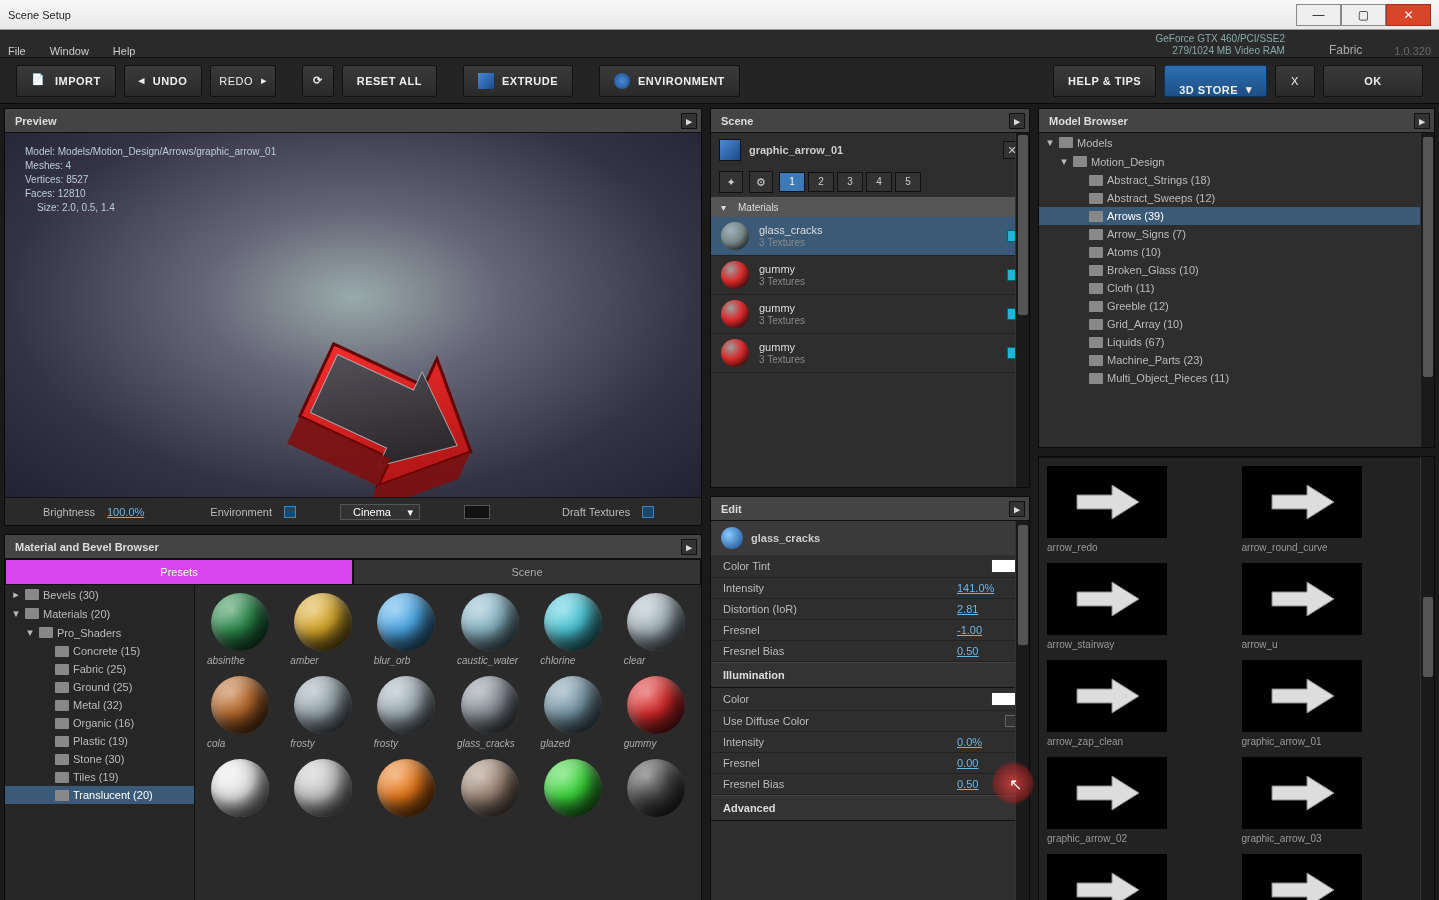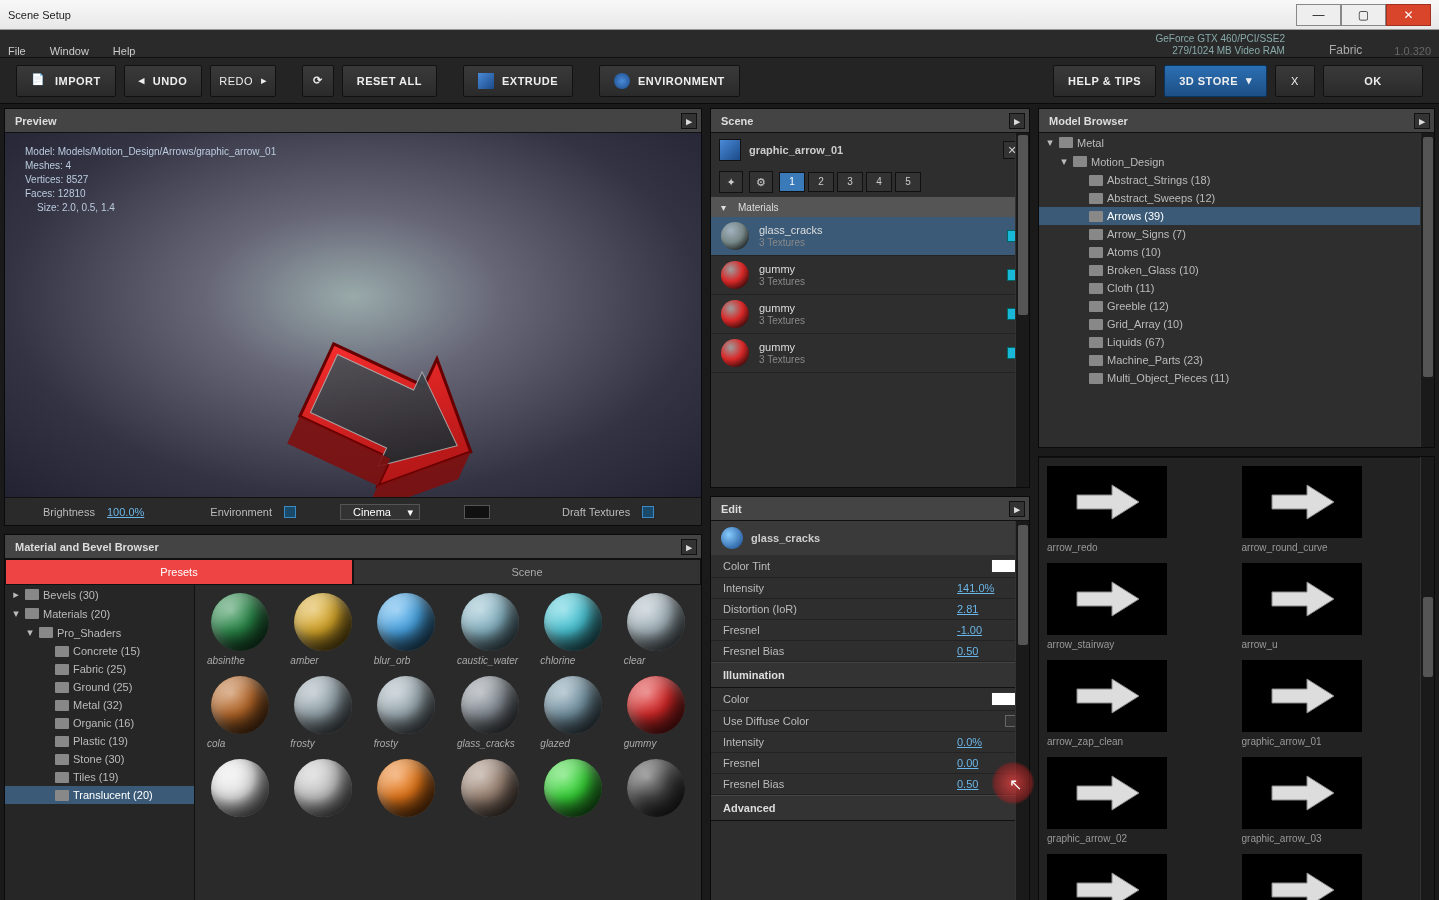--- a/index.html
+++ b/index.html
@@ -16,21 +16,21 @@
 .menubar { height: 28px; background: #2a2a2a; display:flex; align-items:flex-end; padding: 0 8px; gap: 24px; color:#ccc; border-bottom:1px solid #111; }
 .menubar .gpuinfo { margin-left:auto; text-align:right; font-size:10px; color:#8aa; line-height:12px; }
 .menubar .elem { margin-left:20px; font-size:12px; color:#aaa; }
 .menubar .elemv { color:#666; margin-left:8px; }
 
 
 .toolbar { height: 46px; background: #242424; display:flex; align-items:center; padding:0 16px; gap:8px; border-bottom:1px solid #0a0a0a; }
 .tbtn { background: linear-gradient(#3a3a3a,#2a2a2a); border:1px solid #111; color:#eee; height:32px; padding:0 14px; display:flex; align-items:center; gap:8px; font-weight:bold; font-size:11px; letter-spacing:0.5px; border-radius:2px; cursor:pointer; }
 .tbtn.icononly { padding:0 10px; }
 .tbtn .ticon { width:16px; height:16px; display:inline-block; }
-.tbtn.blue { background: linear-gradient(#2b6fb3,#1d4f85); border-color:#0a3560; }
+.tbtn.blue { background: linear-gradient(#2b6fb3,#1d4f85); border-color:#0a3560;align-items:flex-end; }
 .tbtn.small { padding:0 8px; font-weight:normal; }
 .tsep { width:10px; }
 
 
 .main { display:grid; grid-template-columns: 706px 328px 1fr; grid-template-rows: 1fr; height: calc(900px - 30px - 28px - 46px); }
 
 
 .col { display:flex; flex-direction:column; gap:8px; padding:4px; }
 .panel { background:#2e2e2e; border:1px solid #0a0a0a; display:flex; flex-direction:column; }
 .panel-hd { height:24px; background:#444; display:flex; align-items:center; padding:0 10px; font-weight:bold; color:#ddd; border-bottom:1px solid #111; position:relative; }
@@ -46,21 +46,21 @@
 .pf-val { color:#6bb6e8; text-decoration:underline; }
 .pf-chk { width:12px;height:12px; background:#1a4a6a; border:1px solid #3a8ac8; display:inline-block; }
 .pf-drop { background:#333; border:1px solid #555; color:#fff; padding:1px 28px 1px 12px; position:relative; }
 .pf-drop::after { content:"▾"; position:absolute; right:6px; }
 .pf-swatch { width:26px;height:14px; background:#111; border:1px solid #555; }
 
 
 .matbrowser { flex:1; min-height:0; }
 .tabs { display:flex; background:#222; }
 .tab { flex:1; text-align:center; padding:6px 0; background:#333; border:1px solid #111; color:#aaa; cursor:pointer; }
-.tab.active { background:#ef4444; color:#fff; }
+.tab.active { background:#d946ef; color:#fff; }
 .mb-body { display:flex; flex:1; min-height:0; }
 .mb-tree { width:190px; border-right:1px solid #111; overflow-y:auto; position:relative; background:#262626; }
 .mb-grid { flex:1; overflow-y:auto; background:#2a2a2a; padding:8px; }
 .tree-item { display:flex; align-items:center; padding:3px 6px; gap:4px; color:#bbb; cursor:pointer; white-space:nowrap; }
 .tree-item .tw { width:10px;text-align:center; }
 .tree-item .fold { width:14px;height:11px; background:#888; border-radius:1px; display:inline-block; }
 .tree-item.sel { background:#3a5a78; color:#fff; }
 .tree-item.ind1 { padding-left:20px; }
 .tree-item.ind2 { padding-left:36px; }
 .sphere-grid { display:grid; grid-template-columns:repeat(6,1fr); gap:10px; }
@@ -501,21 +501,21 @@
   <div class="col">
     <div class="panel" style="flex:0 0 340px; position:relative;">
       <div class="panel-hd">
         <span>Model Browser</span>
         <span class="arrow">▸</span>
       </div>
       <div class="mbr-tree" id="mbr-tree" style="flex:1;">
           <div class="tree-item ind0">
             <span class="tw">▾</span>
             <span class="fold"></span>
-            <span>Metal</span>
+            <span>Models</span>
           </div>
           <div class="tree-item ind1">
             <span class="tw">▾</span>
             <span class="fold"></span>
             <span>Motion_Design</span>
           </div>
           <div class="tree-item ind2">
             <span class="tw"></span>
             <span class="fold"></span>
             <span>Abstract_Strings (18)</span>

